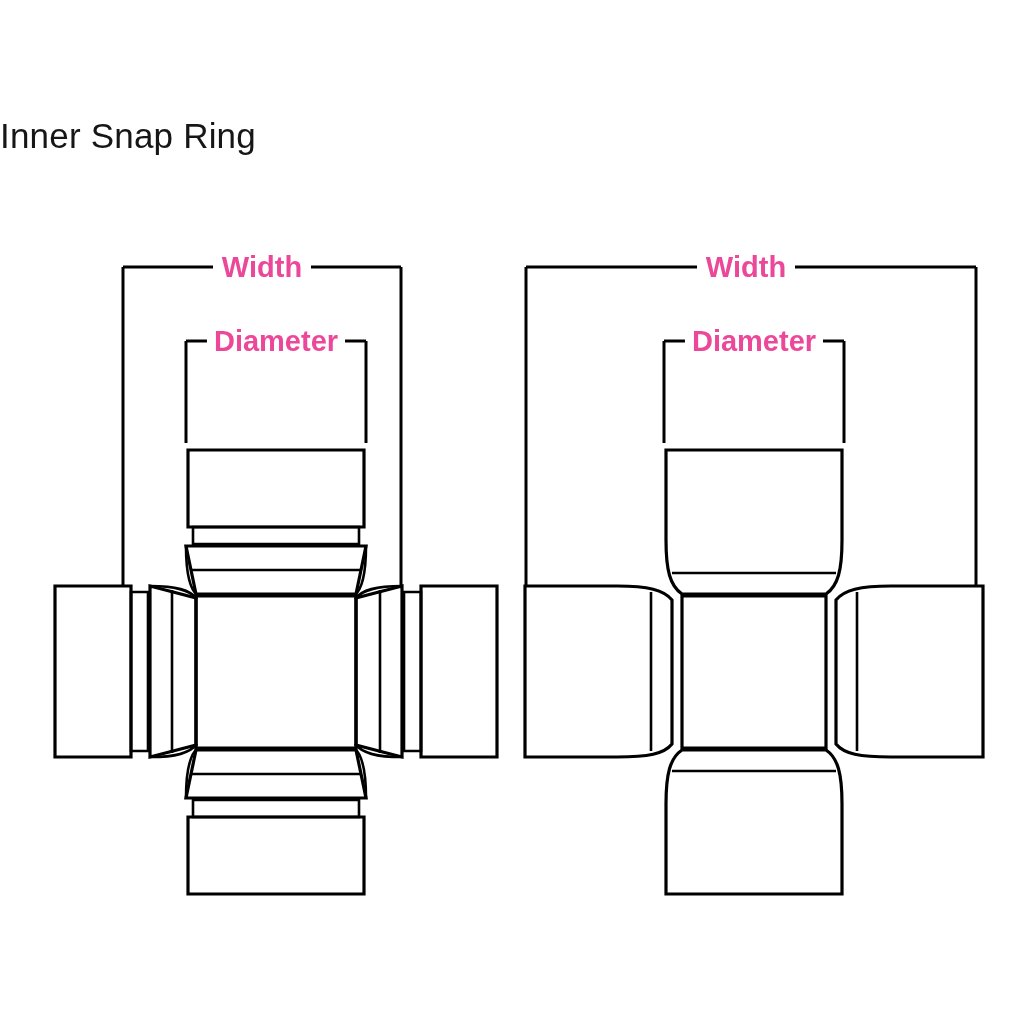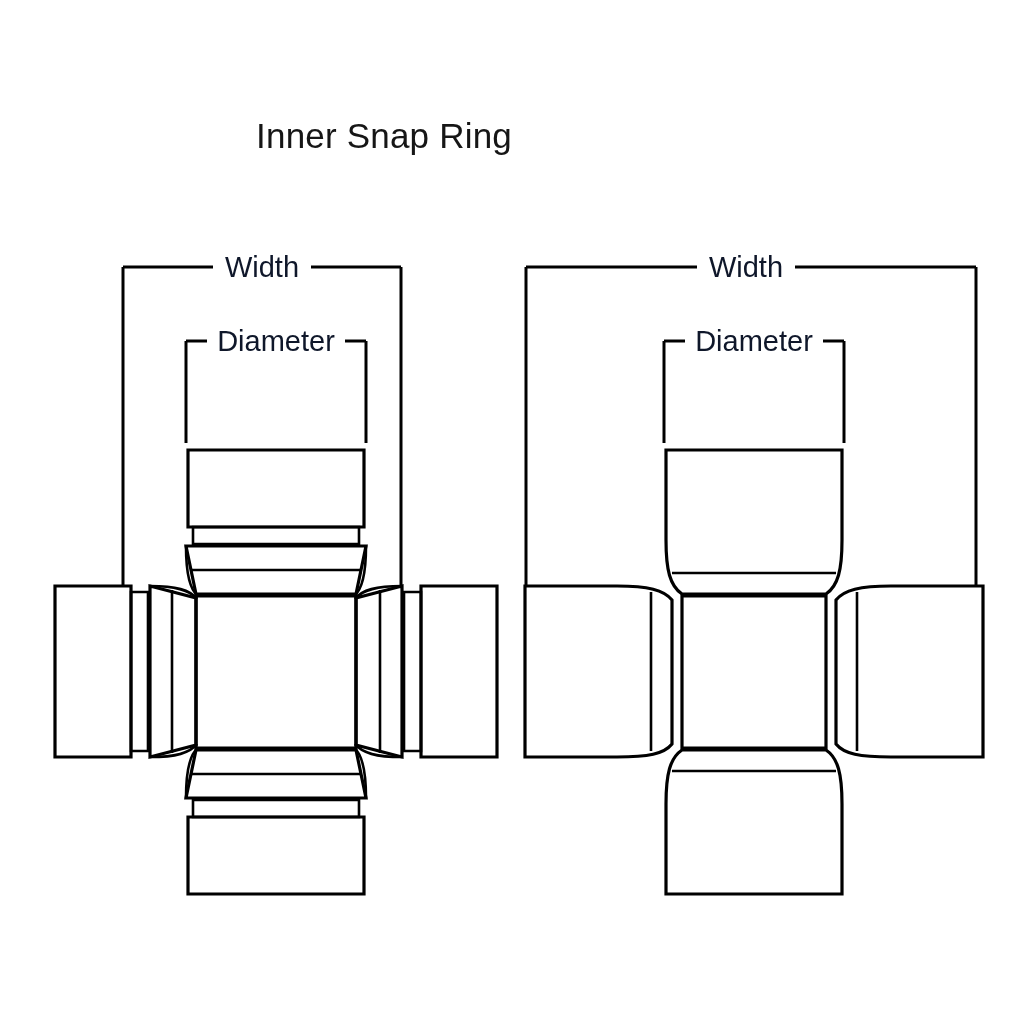--- a/index.html
+++ b/index.html
@@ -30,21 +30,21 @@
   .panel {
     position: relative;
     width: 512px;
     height: 1024px;
   }
   .panel-title {
     position: absolute;
     top: 118px;
     left: 0;
     width: 512px;
-    text-align: right;
+    text-align: left;
     font-size: 35px;
     font-weight: 400;
     letter-spacing: 0.2px;
     color: #161616;
     line-height: 1;
     white-space: nowrap;
   }
   .figure-svg {
     position: absolute;
     top: 0;
@@ -70,22 +70,22 @@
   .dim {
     fill: none;
     stroke: #000000;
     stroke-width: 3.0;
     stroke-linecap: butt;
     stroke-linejoin: miter;
   }
   .dim-label {
     position: absolute;
     font-size: 29px;
-    font-weight: 400;
-    color: #0f172a;
+    font-weight: 700;
+    color: #ec4899;
     line-height: 1;
     white-space: nowrap;
     transform: translate(-50%, -50%);
     background: #ffffff;
     padding: 0 7px;
   }
 </style>
 </head>
 <body>
 

